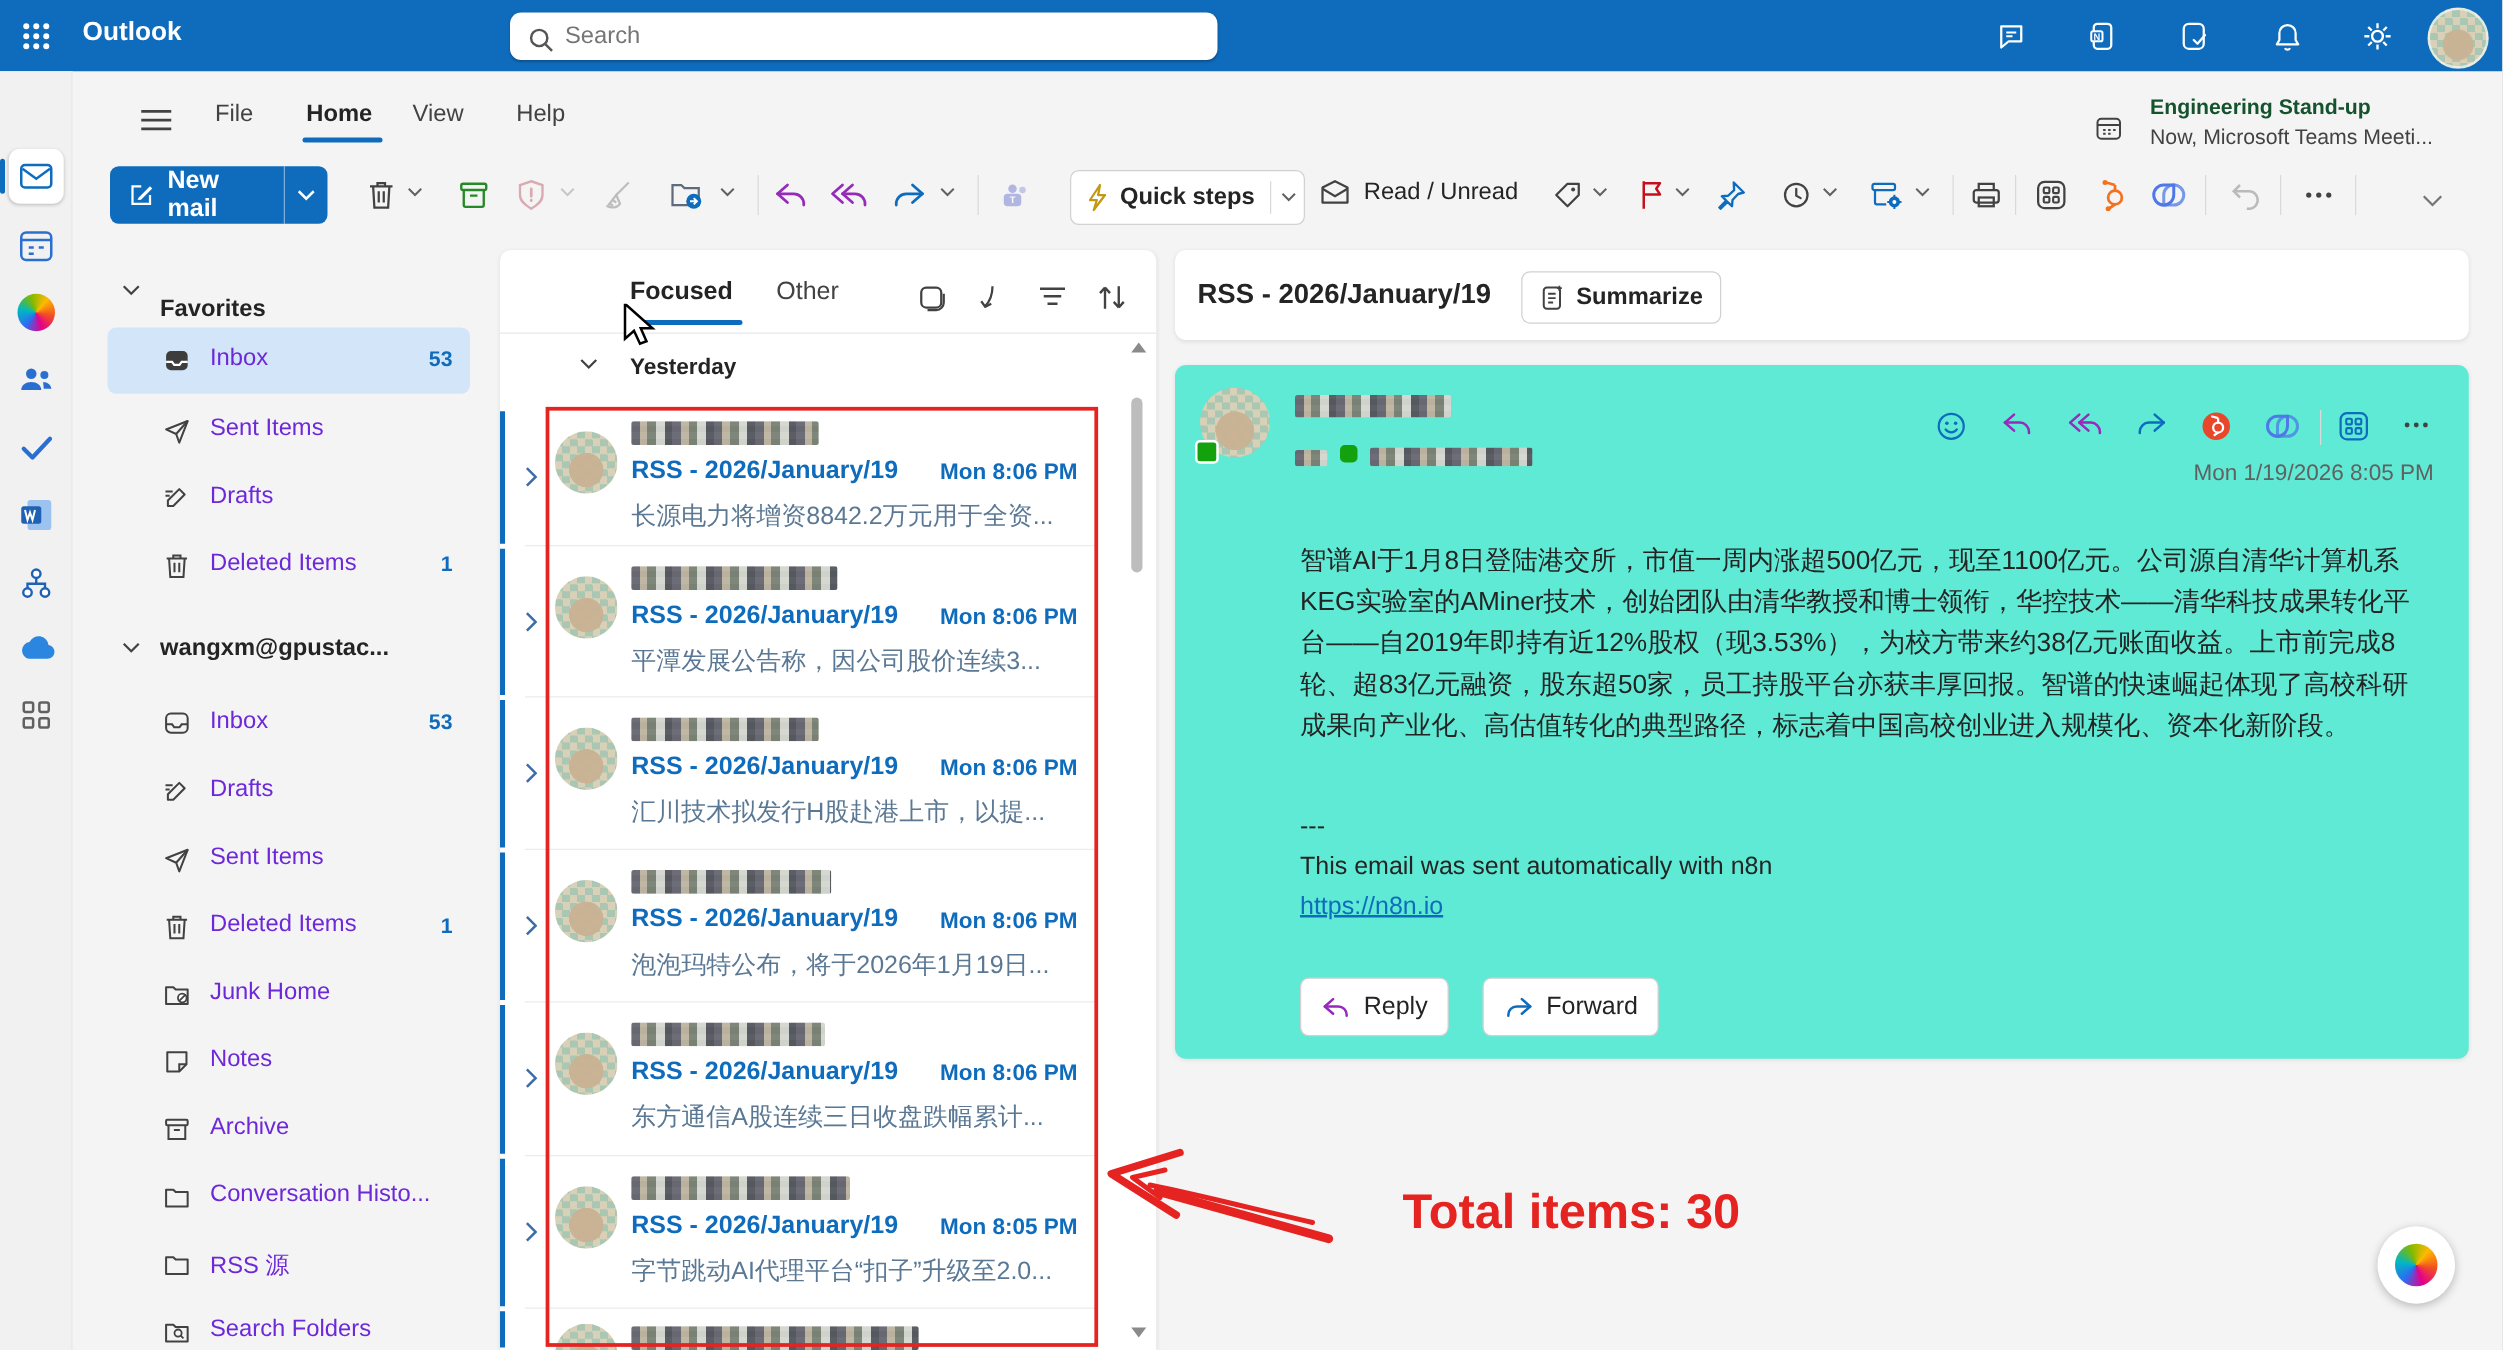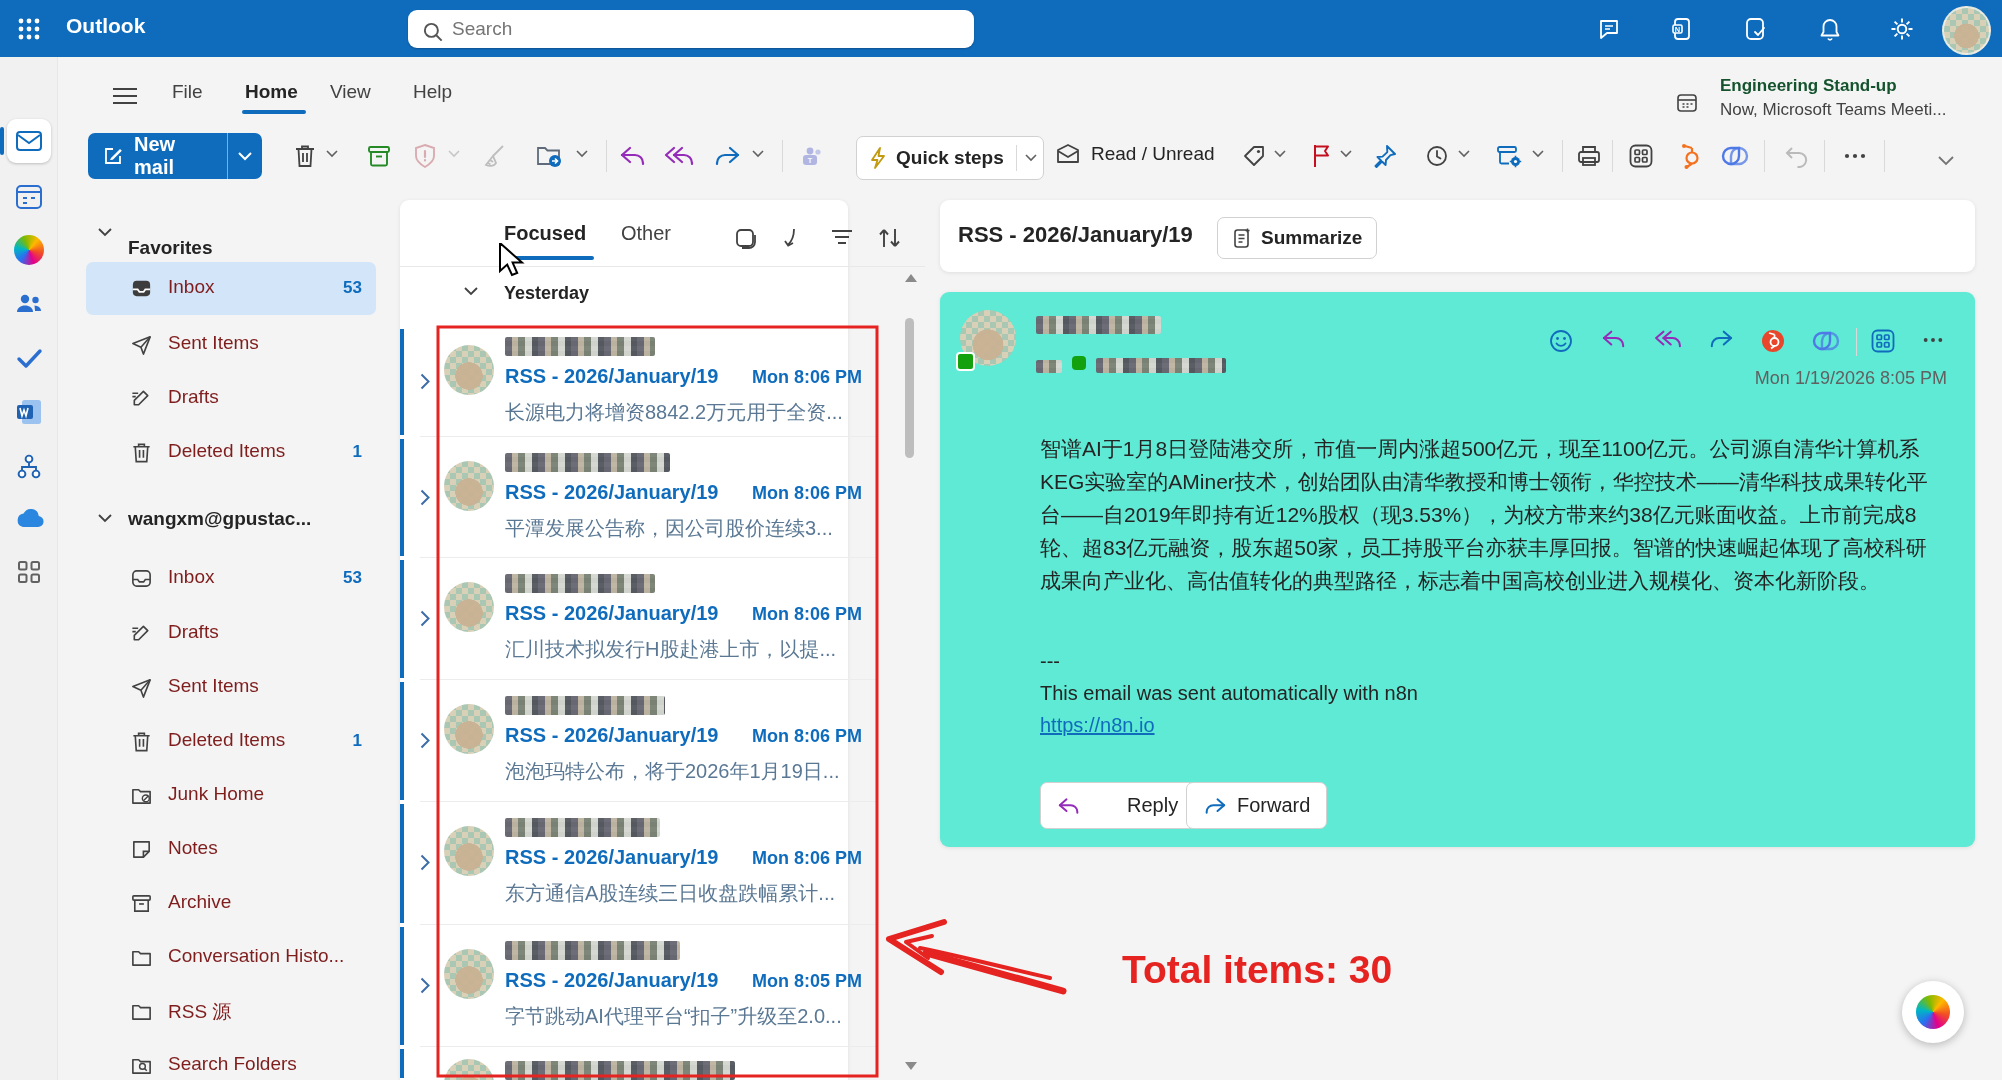--- a/index.html
+++ b/index.html
@@ -35,24 +35,24 @@
   .rail-ic{position:absolute;left:14px;width:30px;height:30px;cursor:pointer;}
   .mail-tile{position:absolute;left:7px;top:62px;width:44px;height:44px;background:#fff;border-radius:9px;
              box-shadow:0 1px 3px rgba(0,0,0,.22);display:flex;align-items:center;justify-content:center;cursor:pointer;}
   .rail-sel{position:absolute;left:0;top:70px;width:4px;height:28px;background:#0f6cbd;border-radius:3px;}
   
   .sec-head{position:absolute;left:128px;font-size:19px;font-weight:bold;color:#242424;cursor:pointer;}
   .f-chev{position:absolute;left:98px;cursor:pointer;}
   .f-row{position:absolute;left:86px;width:290px;height:53px;border-radius:7px;cursor:pointer;}
   .f-row.sel{background:#d3e5f8;}
   .f-ic{position:absolute;left:44px;top:15px;width:23px;height:23px;}
-  .f-label{position:absolute;left:82px;top:14px;font-size:19px;color:#7f1d1d;white-space:nowrap;}
+  .f-label{position:absolute;left:82px;top:14px;font-size:19px;color:#6d28d9;white-space:nowrap;}
   .f-count{position:absolute;right:14px;top:16px;font-size:17px;font-weight:600;color:#0f6cbd;}
   
-  .listpane{position:absolute;left:400px;top:200px;width:448px;height:880px;background:#fff;
+  .listpane{position:absolute;left:400px;top:200px;width:525px;height:880px;background:#fff;
             border-radius:9px 9px 0 0;box-shadow:0 1px 4px rgba(0,0,0,.09);}
   .tab{position:absolute;top:22px;font-size:20px;cursor:pointer;color:#424242;}
   .tab.active{color:#242424;font-weight:bold;}
   .tab-line{position:absolute;left:104px;top:56px;width:90px;height:4px;border-radius:2px;background:#0f6cbd;}
   .lp-ic{position:absolute;top:26px;width:26px;height:26px;cursor:pointer;}
   .lp-div{position:absolute;left:0;top:66px;width:525px;height:1px;background:#e8e8e8;}
   .group-row{position:absolute;left:0;top:67px;width:506px;height:55px;cursor:pointer;}
   .group-label{position:absolute;left:104px;top:16px;font-size:18px;font-weight:bold;color:#242424;}
   .mail-item{position:absolute;left:0;width:506px;cursor:pointer;}
   .unread-bar{position:absolute;left:0;top:2px;bottom:2px;width:4px;background:#0f6cbd;}
@@ -891,21 +891,21 @@
           </g>
         </svg>
     </span>
     <span class="msg-date">Mon 1/19/2026 8:05 PM</span>
 
     <div class="msg-body">智谱AI于1月8日登陆港交所，市值一周内涨超500亿元，现至1100亿元。公司源自清华计算机系KEG实验室的AMiner技术，创始团队由清华教授和博士领衔，华控技术——清华科技成果转化平台——自2019年即持有近12%股权（现3.53%），为校方带来约38亿元账面收益。上市前完成8轮、超83亿元融资，股东超50家，员工持股平台亦获丰厚回报。智谱的快速崛起体现了高校科研成果向产业化、高估值转化的典型路径，标志着中国高校创业进入规模化、资本化新阶段。</div>
     <span class="msg-line" style="top:358px;">---</span>
     <span class="msg-line" style="top:390px;">This email was sent automatically with n8n</span>
     <span class="msg-link" style="top:422px;">https://n8n.io</span>
 
-    <span class="btn-msg" style="left:100px;gap:36px;">
+    <span class="btn-msg" style="left:100px;">
       <span style="margin-right:10px;">
         <svg width="24" height="20" viewBox="0 0 28 24">
             <path d="M11 4L3 11l8 7" fill="none" stroke="#952bb9" stroke-width="2.4" stroke-linecap="round" stroke-linejoin="round"></path>
             <path d="M3 11h13a8 8 0 0 1 8 8v1" fill="none" stroke="#952bb9" stroke-width="2.4" stroke-linecap="round"></path>
           </svg>
       </span>
       <span>Reply</span>
     </span>
     <span class="btn-msg" style="left:246px;justify-content:space-between;">
       <span style="margin-right:10px;">

